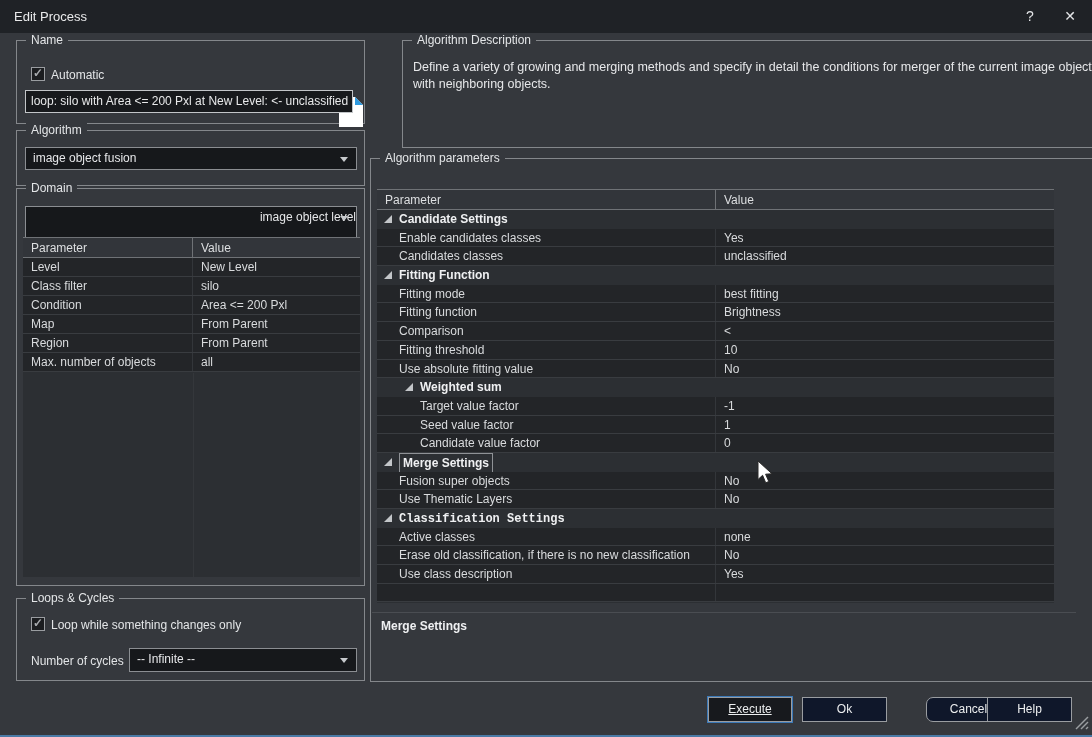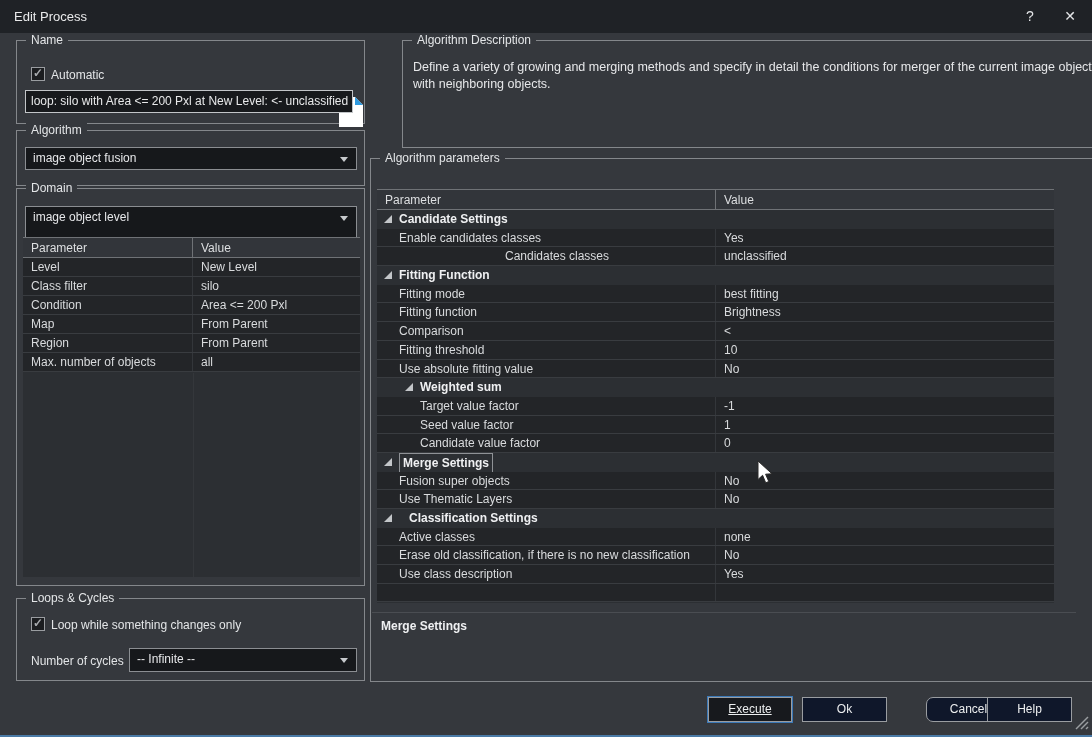--- a/index.html
+++ b/index.html
@@ -149,21 +149,21 @@
   <div class="group" style="left:16px; top:130px; width:349px; height:56px;">
     <span class="group-label">Algorithm</span>
     <div class="dropdown" style="left:8px; top:16px; width:332px; height:23px;">
       <span>image object fusion</span>
       <span class="dd-arrow"></span>
     </div>
   </div>
 
   <div class="group" style="left:16px; top:188px; width:349px; height:398px;">
     <span class="group-label">Domain</span>
-    <div class="dropdown" style="left:8px; top:17px; width:332px; height:36px;">
+    <div class="dropdown" style="left:8px; top:17px; width:332px; height:36px;text-align:right;">
       <span>image object level</span>
       <span class="dd-arrow"></span>
     </div>
     <div class="tbl domain-tbl" style="left:6px; top:48px; width:337px; height:340px;">
       <div class="thead">
         <div class="th th-divided" style="width:170px;">Parameter</div>
         <div class="th" style="flex:1;">Value</div>
       </div>
       <div id="domain-body">
           <div class="prow pleaf">
@@ -223,21 +223,21 @@
       <div id="params-body">
           <div class="prow pgroup">
             <div class="pcell pname"><span class="tri" style="left: 7px;"></span><span style="display: inline-block; margin-left: 22px;">Candidate Settings</span></div>
             <div class="pcell pval"></div>
           </div>
           <div class="prow pleaf">
             <div class="pcell pname" style="padding-left: 22px;">Enable candidates classes</div>
             <div class="pcell pval">Yes</div>
           </div>
           <div class="prow pleaf">
-            <div class="pcell pname" style="padding-left: 22px; text-align: center;">Candidates classes</div>
+            <div class="pcell pname" style="padding-left: 22px;">Candidates classes</div>
             <div class="pcell pval">unclassified</div>
           </div>
           <div class="prow pgroup">
             <div class="pcell pname"><span class="tri" style="left: 7px;"></span><span style="display: inline-block; margin-left: 22px;">Fitting Function</span></div>
             <div class="pcell pval"></div>
           </div>
           <div class="prow pleaf">
             <div class="pcell pname" style="padding-left: 22px;">Fitting mode</div>
             <div class="pcell pval">best fitting</div>
           </div>
@@ -279,21 +279,21 @@
           </div>
           <div class="prow pleaf">
             <div class="pcell pname" style="padding-left: 22px;">Fusion super objects</div>
             <div class="pcell pval">No</div>
           </div>
           <div class="prow pleaf">
             <div class="pcell pname" style="padding-left: 22px;">Use Thematic Layers</div>
             <div class="pcell pval">No</div>
           </div>
           <div class="prow pgroup">
-            <div class="pcell pname"><span class="tri" style="left: 7px;"></span><span style="display: inline-block; margin-left: 32px;">Classification Settings</span></div>
+            <div class="pcell pname"><span class="tri" style="left: 7px;"></span><span style="display: inline-block; margin-left: 22px; font-family: Liberation Mono, monospace;">Classification Settings</span></div>
             <div class="pcell pval"></div>
           </div>
           <div class="prow pleaf">
             <div class="pcell pname" style="padding-left: 22px;">Active classes</div>
             <div class="pcell pval">none</div>
           </div>
           <div class="prow pleaf">
             <div class="pcell pname" style="padding-left: 22px;">Erase old classification, if there is no new classification</div>
             <div class="pcell pval">No</div>
           </div>

